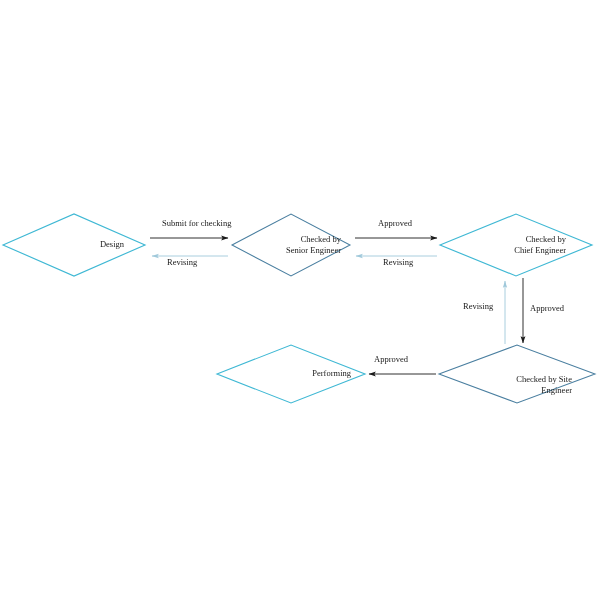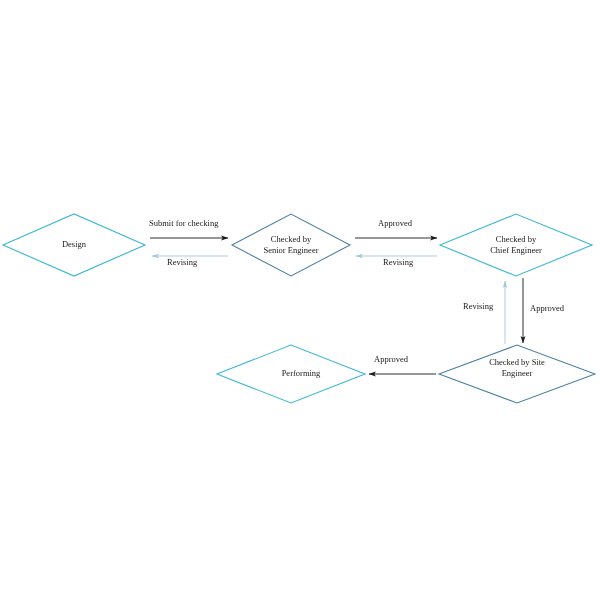--- a/index.html
+++ b/index.html
@@ -6,21 +6,21 @@
   body{
     width:600px;height:600px;
     background:#ffffff;
     font-family:"Liberation Serif","DejaVu Serif",serif;
     overflow:hidden;
   }
   #canvas{position:relative;width:600px;height:600px;}
   svg#diagram{position:absolute;left:0;top:0;width:600px;height:600px;}
   .node-label{
     position:absolute;
-    text-align:center;
+    text-align:right;
     color:#1a1a1a;
     font-size:8.5px;
     line-height:11px;
     white-space:pre-line;
     pointer-events:none;
   }
   .edge-label{
     position:absolute;
     color:#1a1a1a;
     font-size:8.5px;
@@ -89,26 +89,26 @@
   </svg>
 
   <div class="node-label" style="left:24px;  top:239px; width:100px;">Design</div>
 
   <div class="node-label" style="left:241px; top:234px; width:100px;">Checked by
 Senior Engineer</div>
 
   <div class="node-label" style="left:466px; top:234px; width:100px;">Checked by
 Chief Engineer</div>
 
-  <div class="node-label" style="left:462px; top:357px; width:110px;">Checked by Site
+  <div class="node-label" style="left:462px; top:374px; width:110px;">Checked by Site
 Engineer</div>
 
   <div class="node-label" style="left:251px; top:368px; width:100px;">Performing</div>
 
-  <div class="edge-label" style="left:149px; top:218px;">Submit for checking</div>
+  <div class="edge-label" style="left:162px; top:218px;">Submit for checking</div>
 
   <div class="edge-label" style="left:167px; top:257px;">Revising</div>
 
   <div class="edge-label" style="left:378px; top:218px;">Approved</div>
 
   <div class="edge-label" style="left:383px; top:257px;">Revising</div>
 
   <div class="edge-label" style="left:463px; top:301px;">Revising</div>
 
   <div class="edge-label" style="left:530px; top:303px;">Approved</div>

